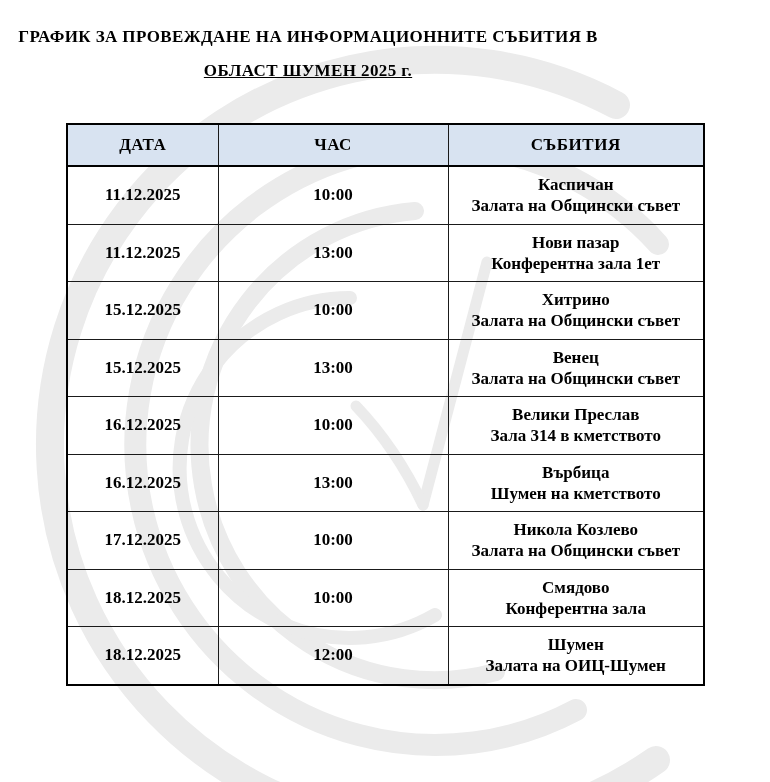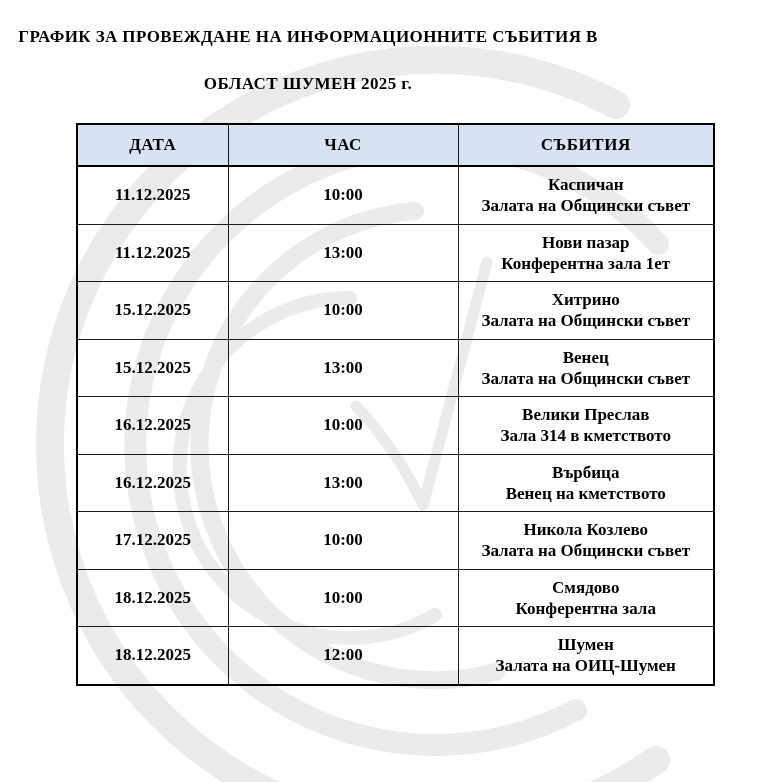--- a/index.html
+++ b/index.html
@@ -35,28 +35,29 @@
     width: 616px;
     text-align: center;
     font-weight: bold;
   }
   .title-line1 {
     font-size: 17px;
     letter-spacing: 0.4px;
     line-height: 20px;
   }
   .title-line2 {
-    margin-top: 27px;
+    margin-top: 14px;
     font-size: 17px;
     letter-spacing: 0.4px;
     line-height: 20px;
+    text-decoration: underline;
   }
   table.schedule {
     position: absolute;
-    left: 76px;
+    left: 66px;
     top: 123px;
     width: 637px;
     border-collapse: collapse;
     table-layout: fixed;
     background: transparent;
     border: 2px solid #000000;
   }
   table.schedule th,
   table.schedule td {
     border: 1.5px solid #1a1a1a;
@@ -160,21 +161,21 @@
     <td>
       <div class="muni-line">Велики Преслав</div>
       <div class="venue-line">Зала 314 в кметството</div>
     </td>
   </tr>
         <tr>
     <td>16.12.2025</td>
     <td>13:00</td>
     <td>
       <div class="muni-line">Върбица</div>
-      <div class="venue-line">Венец на кметството</div>
+      <div class="venue-line">Шумен на кметството</div>
     </td>
   </tr>
         <tr>
     <td>17.12.2025</td>
     <td>10:00</td>
     <td>
       <div class="muni-line">Никола Козлево</div>
       <div class="venue-line">Залата на Общински съвет</div>
     </td>
   </tr>

